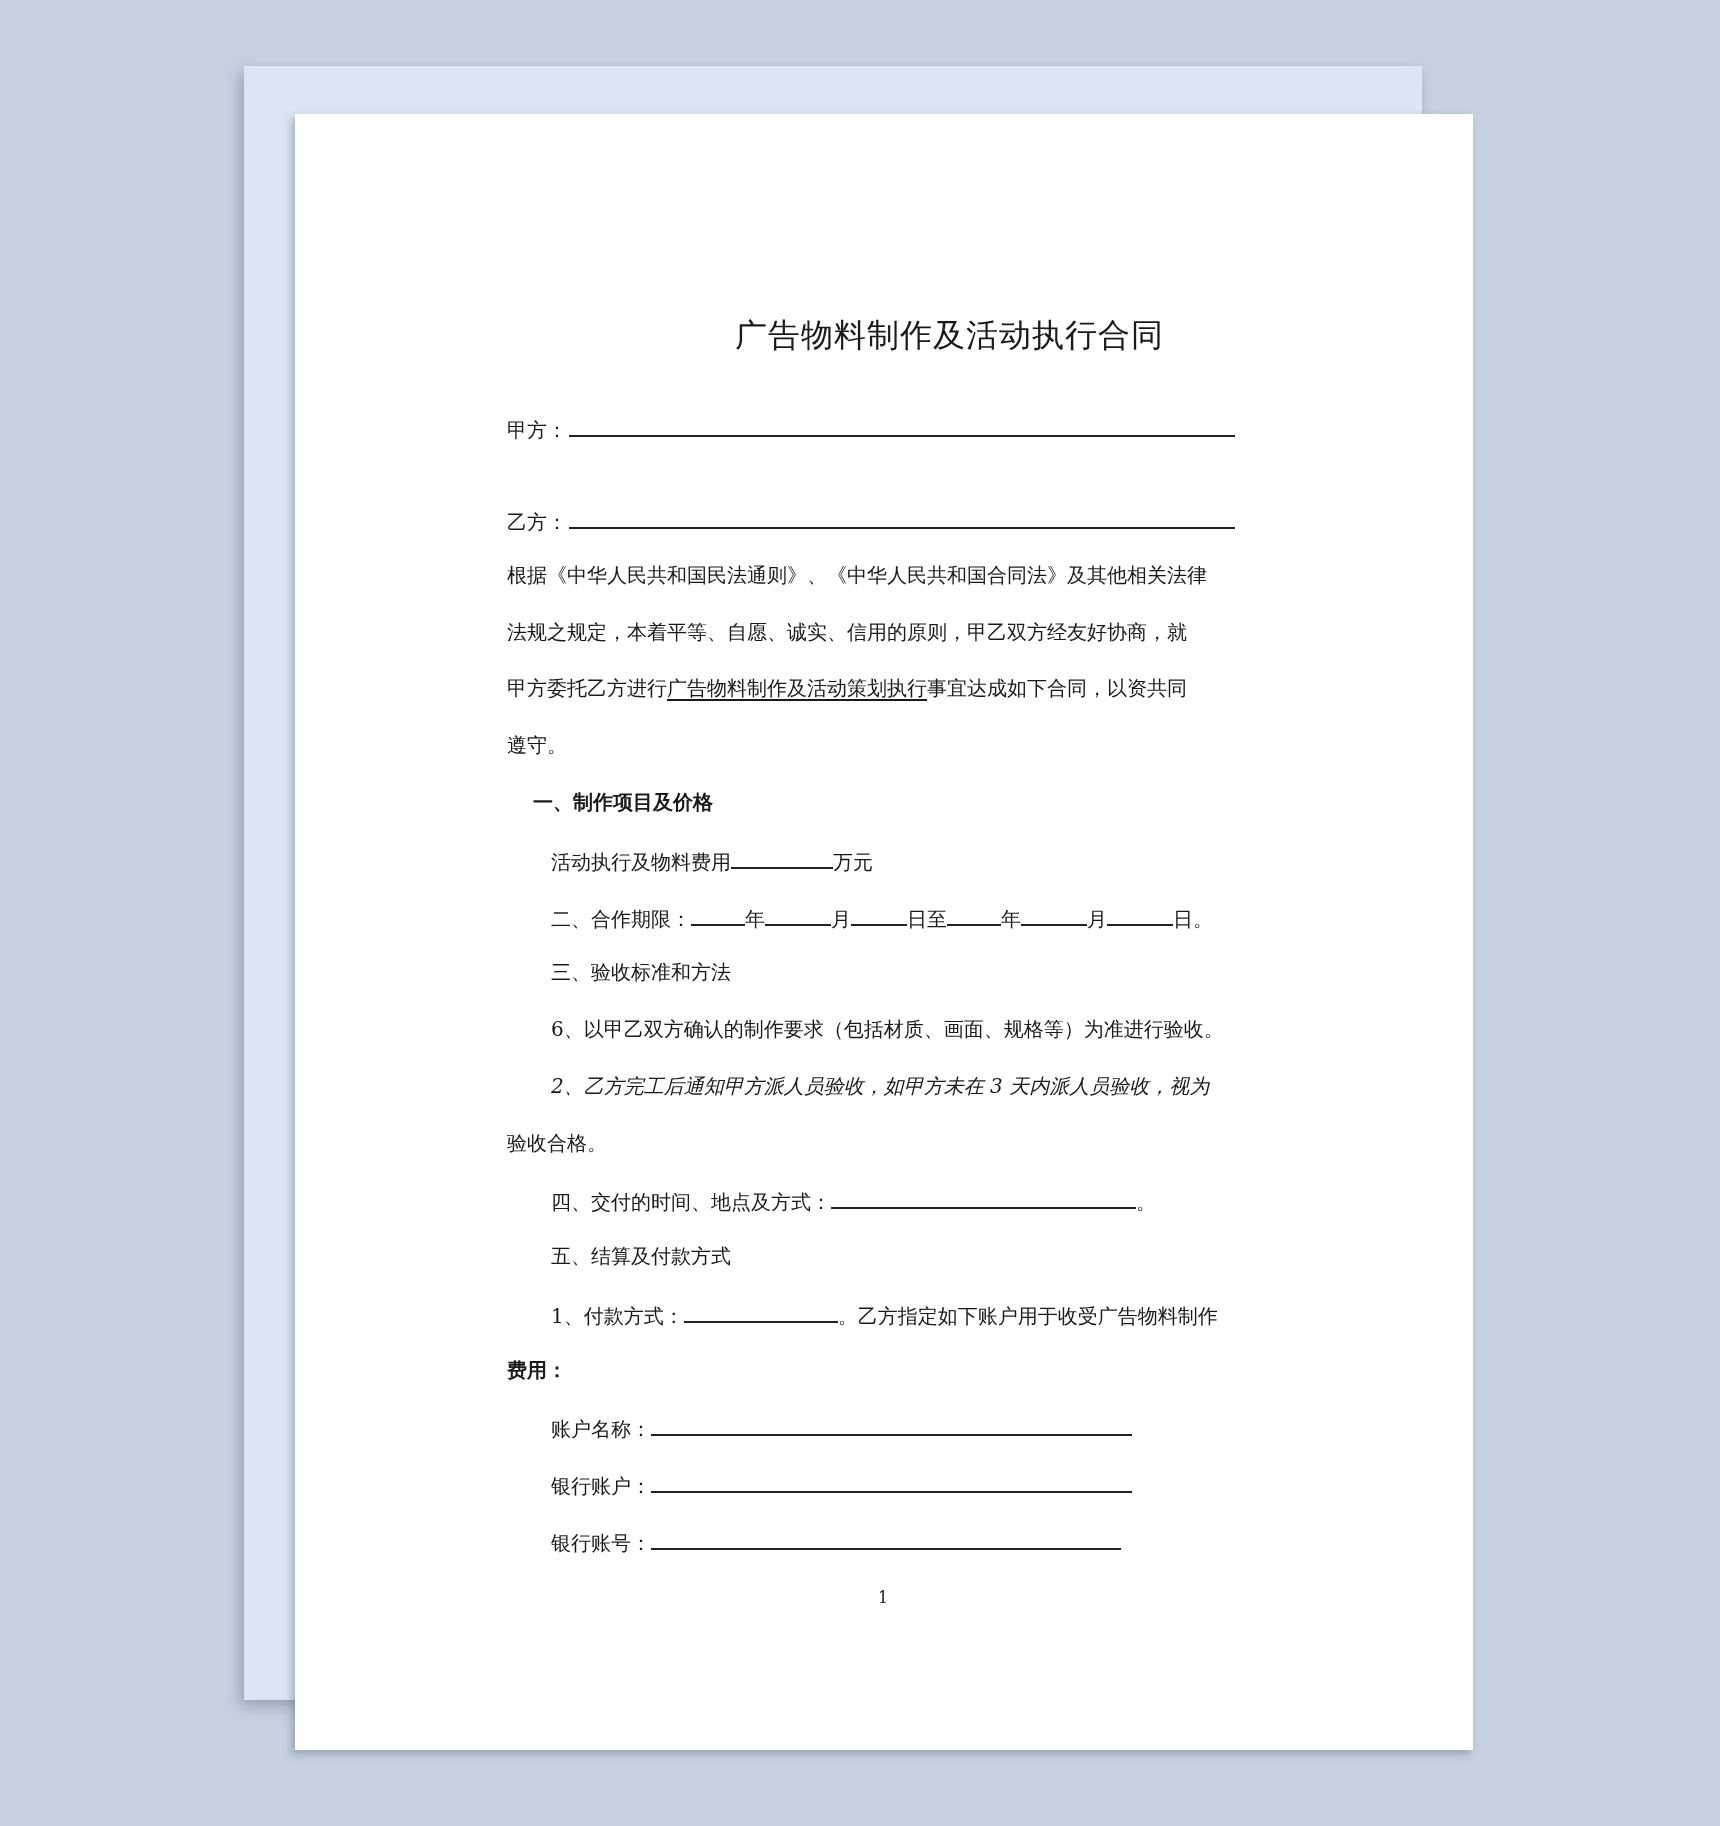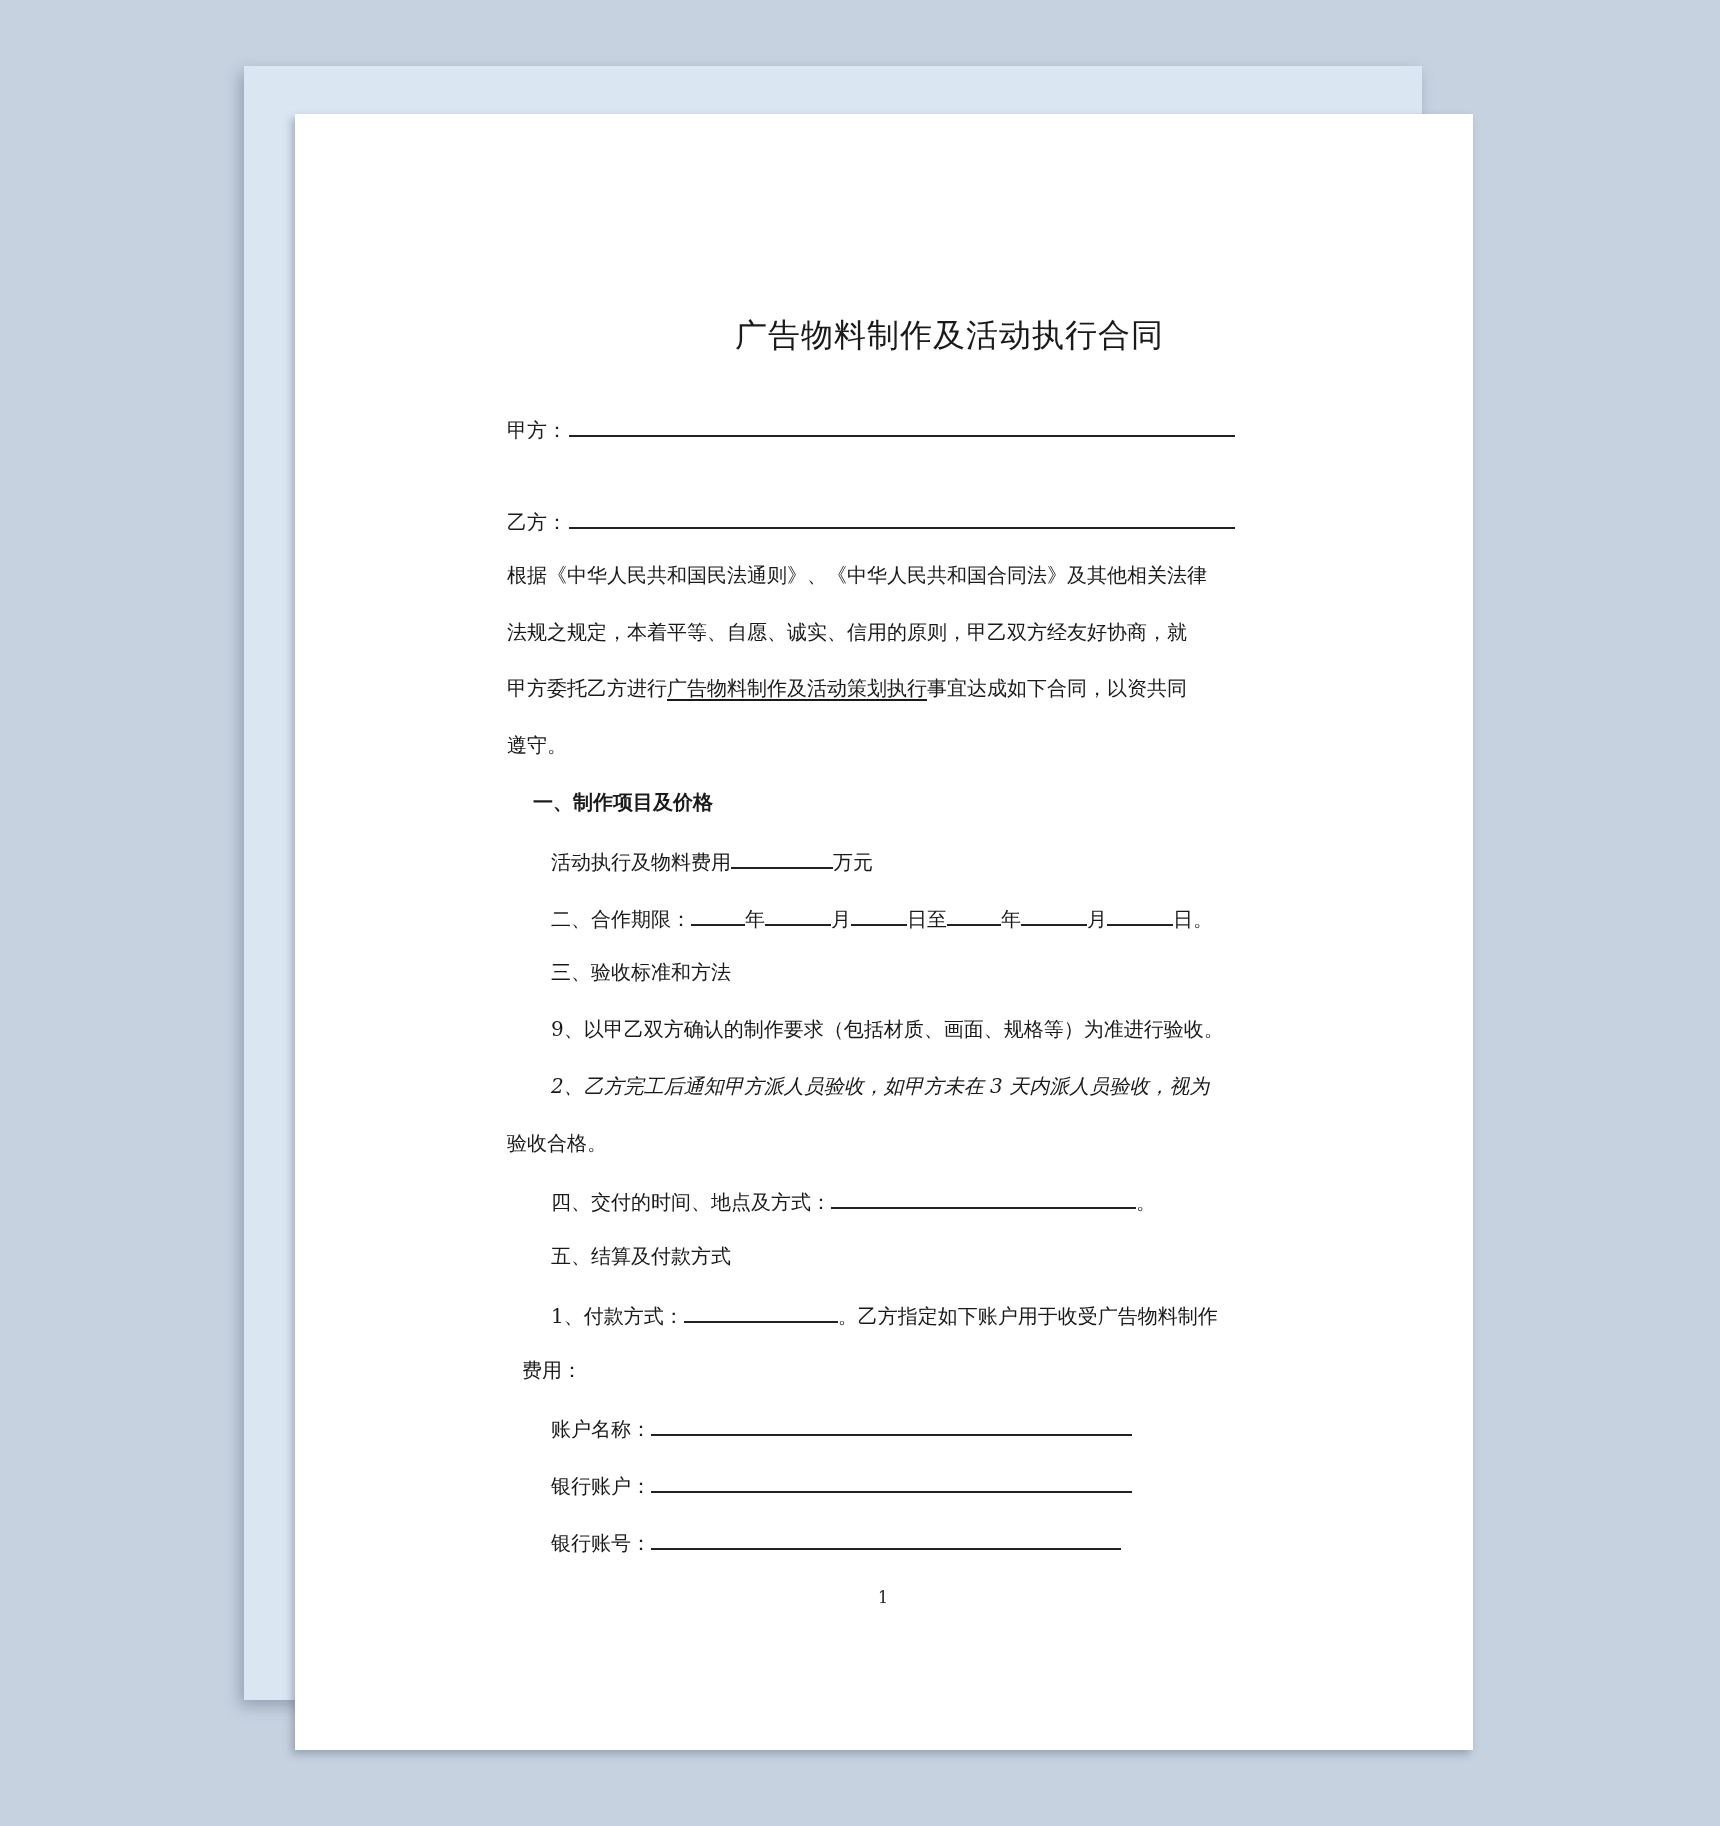--- a/index.html
+++ b/index.html
@@ -59,33 +59,33 @@
 <div class="line" style="left:533px; top:802px;font-weight:bold;">一、制作项目及价格</div>
 <div class="line" style="left:551px; top:859px;">
   <span>活动执行及物料费用</span><span class="blank" style="width:102px;"></span><span>万元</span>
 </div>
 
 <div class="line" style="left:551px; top:916px;">
   <span>二、合作期限：</span><span class="blank" style="width:54px;"></span><span>年</span><span class="blank" style="width:66px;"></span><span>月</span><span class="blank" style="width:56px;"></span><span>日至</span><span class="blank" style="width:54px;"></span><span>年</span><span class="blank" style="width:66px;"></span><span>月</span><span class="blank" style="width:66px;"></span><span>日。</span>
 </div>
 
 <div class="line" style="left:551px; top:972px;">三、验收标准和方法</div>
-<div class="line" style="left:551px; top:1029px;">9、以甲乙双方确认的制作要求（包括材质、画面、规格等）为准进行验收。</div>
+<div class="line" style="left:551px; top:1029px;">6、以甲乙双方确认的制作要求（包括材质、画面、规格等）为准进行验收。</div>
 <div class="line" style="left:551px; top:1086px;font-style:italic;">2、乙方完工后通知甲方派人员验收，如甲方未在 3 天内派人员验收，视为</div>
 <div class="line" style="left:507px; top:1143px;">验收合格。</div>
 
 <div class="line" style="left:551px; top:1199px;">
   <span>四、交付的时间、地点及方式：</span><span class="blank" style="width:305px;"></span><span>。</span>
 </div>
 
 <div class="line" style="left:551px; top:1256px;">五、结算及付款方式</div>
 <div class="line" style="left:551px; top:1313px;">
   <span>1、付款方式：</span><span class="blank" style="width:154px;"></span><span>。乙方指定如下账户用于收受广告物料制作</span>
 </div>
-<div class="line" style="left:522px; top:1370px;">费用：</div>
+<div class="line" style="left:507px; top:1370px;font-weight:bold;">费用：</div>
 
 <div class="line" style="left:551px; top:1426px;">
   <span>账户名称：</span><span class="blank" style="width:481px;"></span>
 </div>
 <div class="line" style="left:551px; top:1483px;">
   <span>银行账户：</span><span class="blank" style="width:481px;"></span>
 </div>
 <div class="line" style="left:551px; top:1540px;">
   <span>银行账号：</span><span class="blank" style="width:470px;"></span>
 </div>

